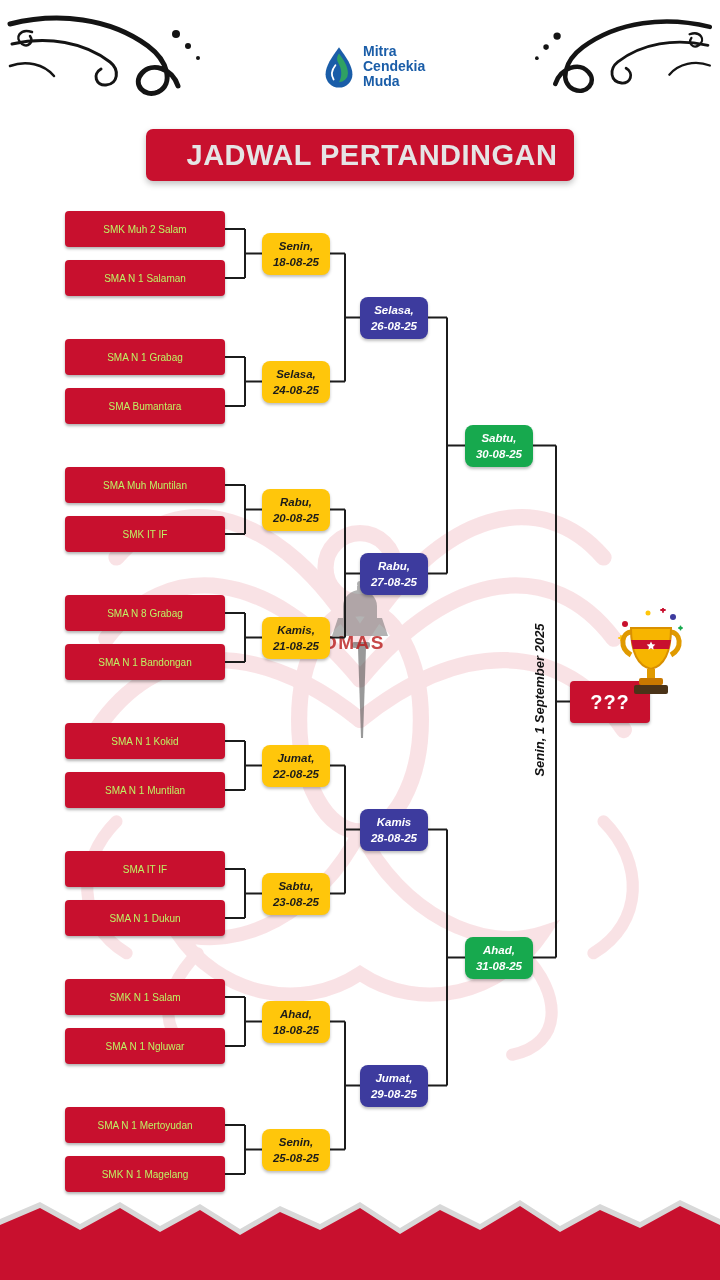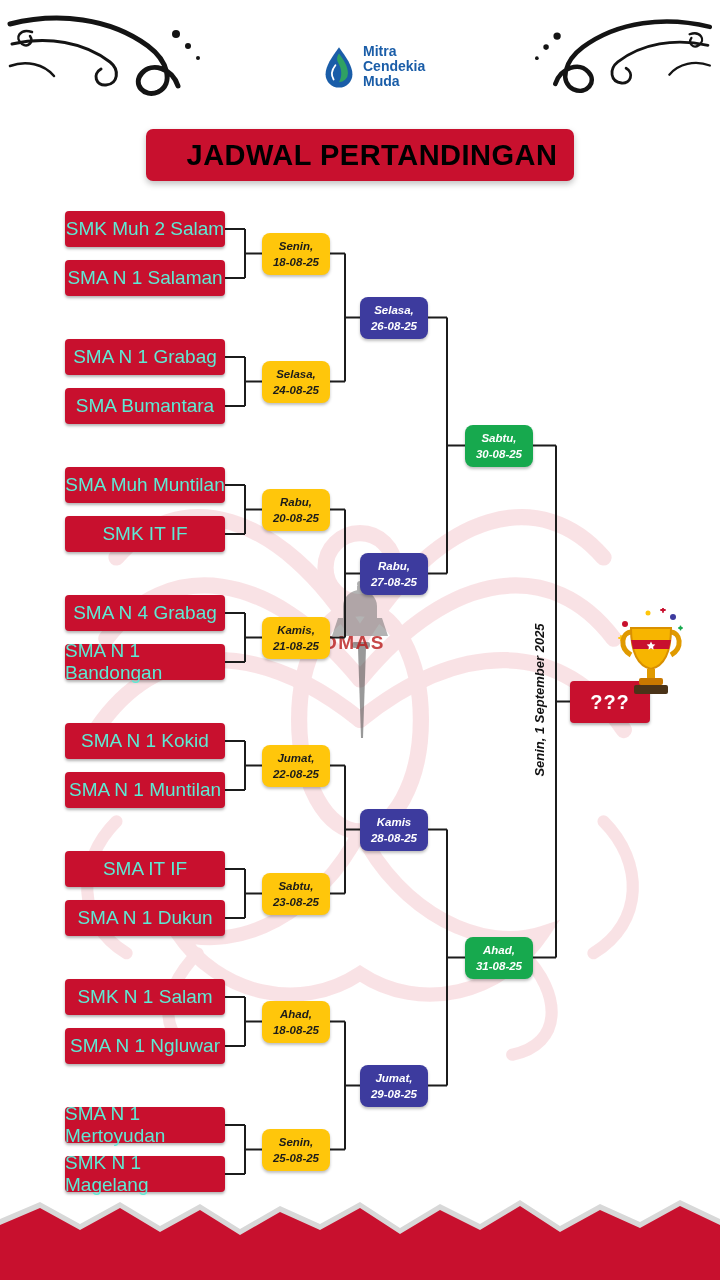--- a/index.html
+++ b/index.html
@@ -15,31 +15,31 @@
     position:relative;width:720px;height:1280px;margin:0 auto;
     background:#ffffff;overflow:hidden;
   }
   svg{display:block;}
 
   
   .logo{position:absolute;left:322px;top:44px;display:flex;align-items:center;gap:7px;z-index:3;}
   .logo-text div{font-size:14px;font-weight:700;color:#1A5DA8;line-height:1.08;}
   .title-banner{
     position:absolute;left:146px;top:129px;width:428px;height:52px;background:var(--red);
-    border-radius:7px;color:#000000;display:flex;align-items:center;justify-content:center;
+    border-radius:7px;color:#e5e5e5;display:flex;align-items:center;justify-content:center;
     font-size:29px;font-weight:800;letter-spacing:.5px;z-index:3;
     box-shadow:0 3px 6px rgba(0,0,0,.25);
     padding-left:24px;
   }
 
   
   .team{
     position:absolute;left:65px;width:160px;height:36px;background:var(--red);
-    border-radius:4px;color:#5eead4;display:flex;align-items:center;justify-content:center;
-    font-size:19px;z-index:3;box-shadow:0 2px 3px rgba(0,0,0,.3);
+    border-radius:4px;color:#bef264;display:flex;align-items:center;justify-content:center;
+    font-size:10px;z-index:3;box-shadow:0 2px 3px rgba(0,0,0,.3);
   }
   .datebox{
     position:absolute;width:68px;height:42px;border-radius:8px;display:flex;flex-direction:column;
     align-items:center;justify-content:center;font-style:italic;font-size:11.5px;font-weight:600;
     line-height:1.4;z-index:3;box-shadow:0 2px 3px rgba(0,0,0,.25);text-align:center;
   }
   .datebox.yellow{left:262px;background:var(--yellow);color:#1b1b1b;}
   .datebox.blue{left:360px;background:var(--blue);color:#fff;}
   .datebox.green{left:465px;background:var(--green);color:#fff;}
   .finalbox{
@@ -160,21 +160,21 @@
       M428 829.5H447M428 1085.5H447M447 829.5V1085.5M447 957.5H465
       M533 445.5H556M533 957.5H556M556 445.5V957.5M556 701.5H570"></path>
   </svg>
 
   <div class="team" style="top:211px">SMK Muh 2 Salam</div>
   <div class="team" style="top:260px">SMA N 1 Salaman</div>
   <div class="team" style="top:339px">SMA N 1 Grabag</div>
   <div class="team" style="top:388px">SMA Bumantara</div>
   <div class="team" style="top:467px">SMA Muh Muntilan</div>
   <div class="team" style="top:516px">SMK IT IF</div>
-  <div class="team" style="top:595px">SMA N 4 Grabag</div>
+  <div class="team" style="top:595px">SMA N 8 Grabag</div>
   <div class="team" style="top:644px">SMA N 1 Bandongan</div>
   <div class="team" style="top:723px">SMA N 1 Kokid</div>
   <div class="team" style="top:772px">SMA N 1 Muntilan</div>
   <div class="team" style="top:851px">SMA IT IF</div>
   <div class="team" style="top:900px">SMA N 1 Dukun</div>
   <div class="team" style="top:979px">SMK N 1 Salam</div>
   <div class="team" style="top:1028px">SMA N 1 Ngluwar</div>
   <div class="team" style="top:1107px">SMA N 1 Mertoyudan</div>
   <div class="team" style="top:1156px">SMK N 1 Magelang</div>
 

